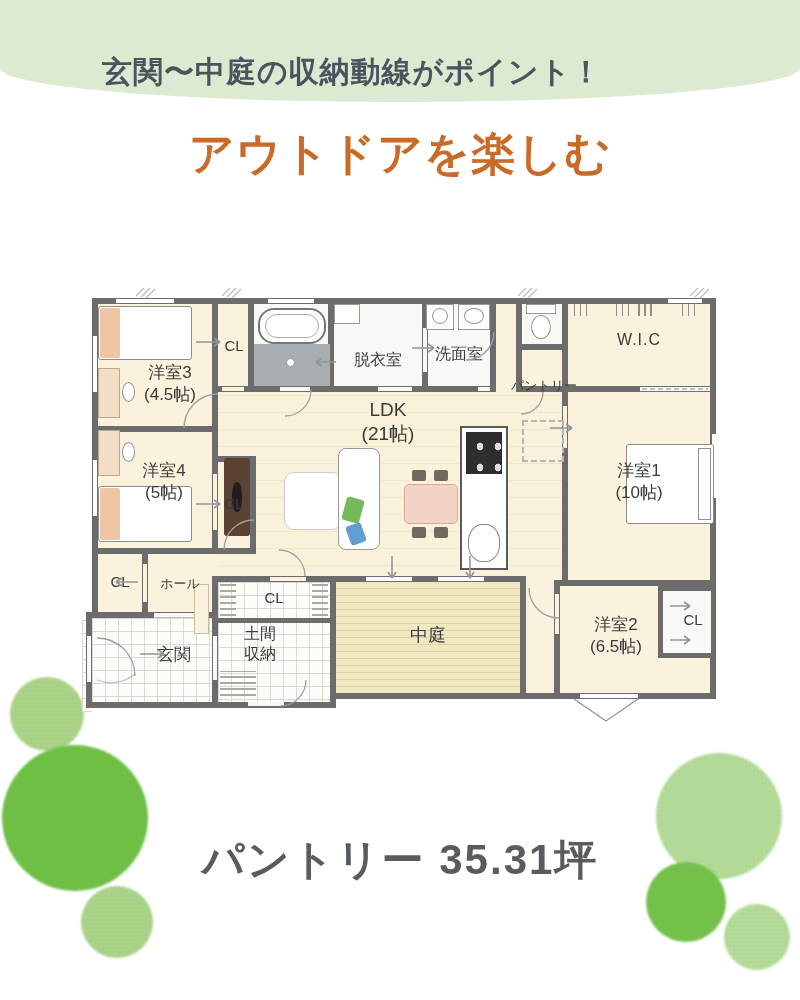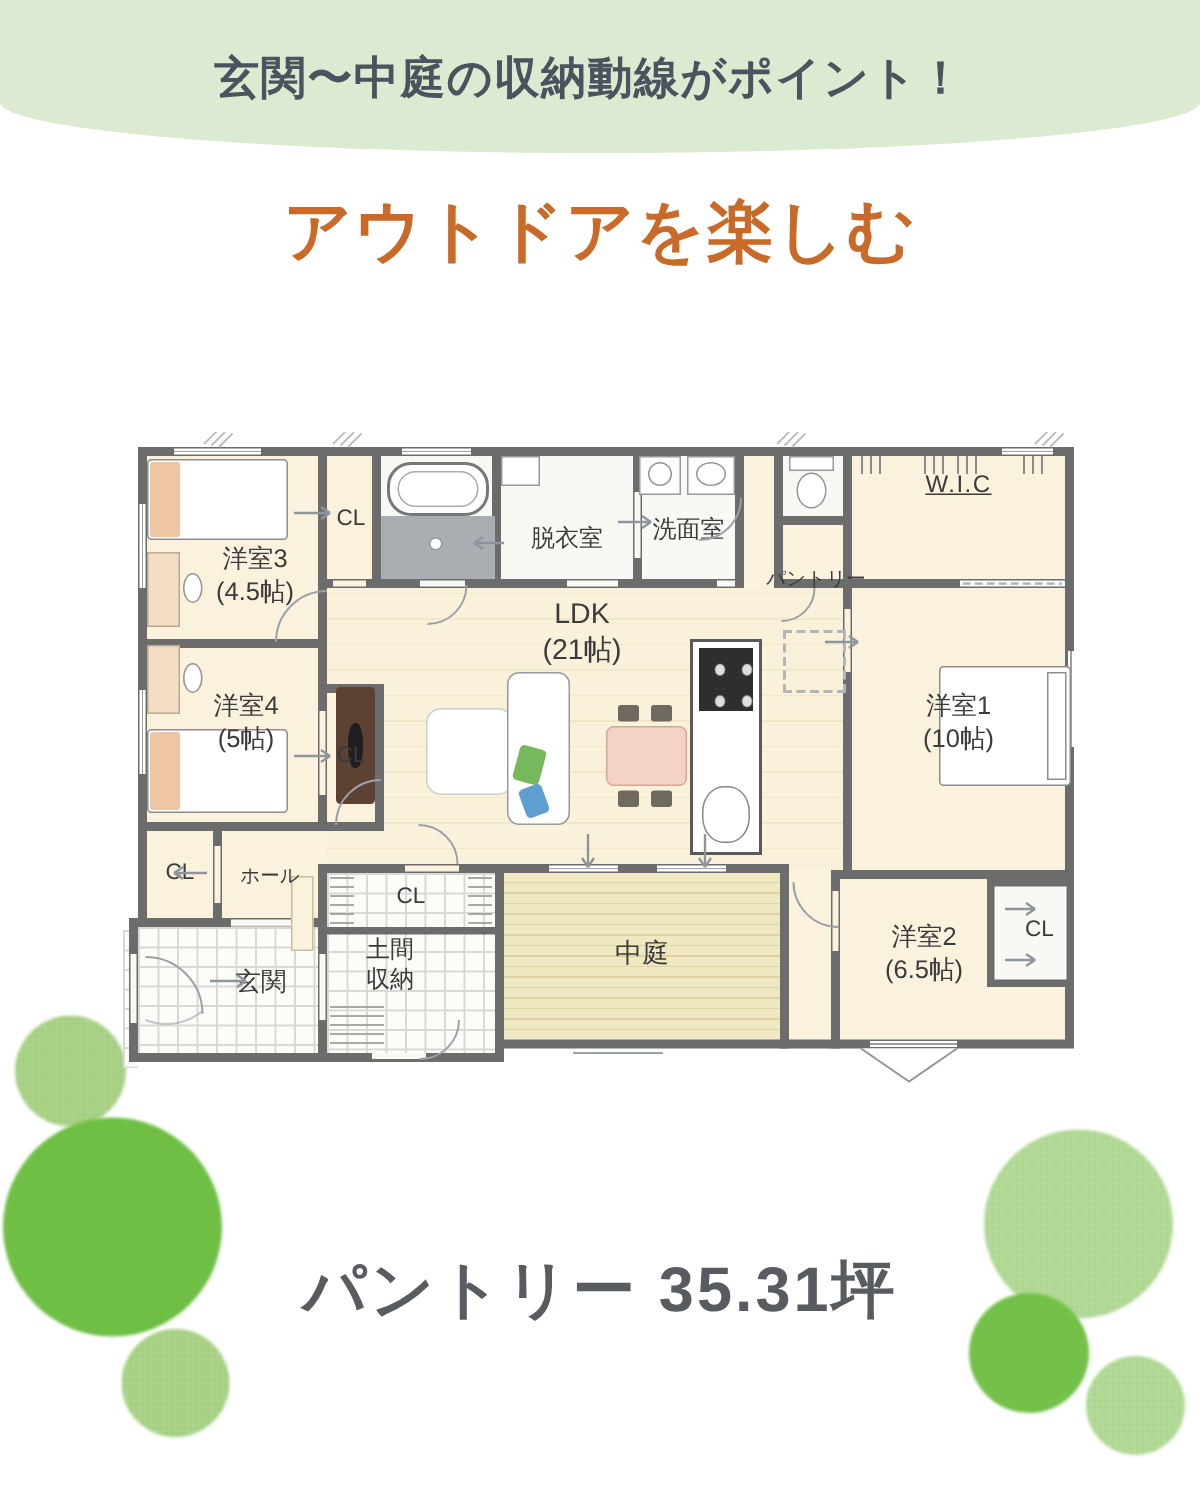--- a/index.html
+++ b/index.html
@@ -2,22 +2,22 @@
 <html><head>
 <meta charset="utf-8">
 <style>
   html,body{margin:0;padding:0;}
   body{width:800px;height:1000px;position:relative;background:#ffffff;overflow:hidden;
        font-family:"Liberation Sans","DejaVu Sans",sans-serif;}
   .abs{position:absolute;}
   
   .banner{left:0;top:0;width:800px;height:102px;background:#dcead2;
           border-bottom-left-radius:50% 34px;border-bottom-right-radius:50% 34px;}
-  .banner-text{left:0;top:32px;width:704px;text-align:center;font-size:30px;font-weight:bold;
-               color:#4b545e;letter-spacing:1px;margin-left:41px;}
+  .banner-text{left:0;top:52px;width:704px;text-align:center;font-size:30px;font-weight:bold;
+               color:#4b545e;letter-spacing:1px;}
   
   .title{left:0;top:124px;width:800px;text-align:center;color:#c96a28;font-weight:bold;
          font-size:45px;line-height:1.32;letter-spacing:1px;}
   
   .footer-area{left:0;top:832px;width:800px;text-align:center;font-size:42px;font-weight:bold;
                color:#585c60;letter-spacing:2px;}
   
   .circ{border-radius:50%;filter:blur(1.2px);}
   .c-light{background-color:#aed58c;
            background-image:radial-gradient(#99c877 1px, transparent 1.4px);background-size:4px 4px;}
@@ -168,21 +168,21 @@
   <div class="furn" style="left:112px;top:296px;width:15px;height:50px;background:#faf2dc;border:1px solid #c9bda0;"></div>
 
   <div class="lbl f17" style="left:88px;top:74px;">
     <div>洋室3</div>
     <div>(4.5帖)</div>
   </div>
   <div class="lbl f15" style="left:152px;top:48px;">CL</div>
   <div class="lbl f16" style="left:296px;top:62px;">脱衣室</div>
   <div class="lbl f16" style="left:377px;top:56px;">洗面室</div>
   <div class="lbl f13" style="left:462px;top:90px;">パントリー</div>
-  <div class="lbl f16" style="left:557px;top:26px;letter-spacing:1px;text-decoration:underline;">W.I.C</div>
+  <div class="lbl f16" style="left:557px;top:42px;letter-spacing:1px;">W.I.C</div>
   <div class="lbl f19" style="left:278px;top:110px;margin-left:28px;">
     <div>LDK</div>
     <div>(21帖)</div>
   </div>
   <div class="lbl f17" style="left:82px;top:172px;">
     <div>洋室4</div>
     <div>(5帖)</div>
   </div>
   <div class="lbl f15" style="left:152px;top:206px;">CL</div>
   <div class="lbl f17" style="left:557px;top:172px;">

